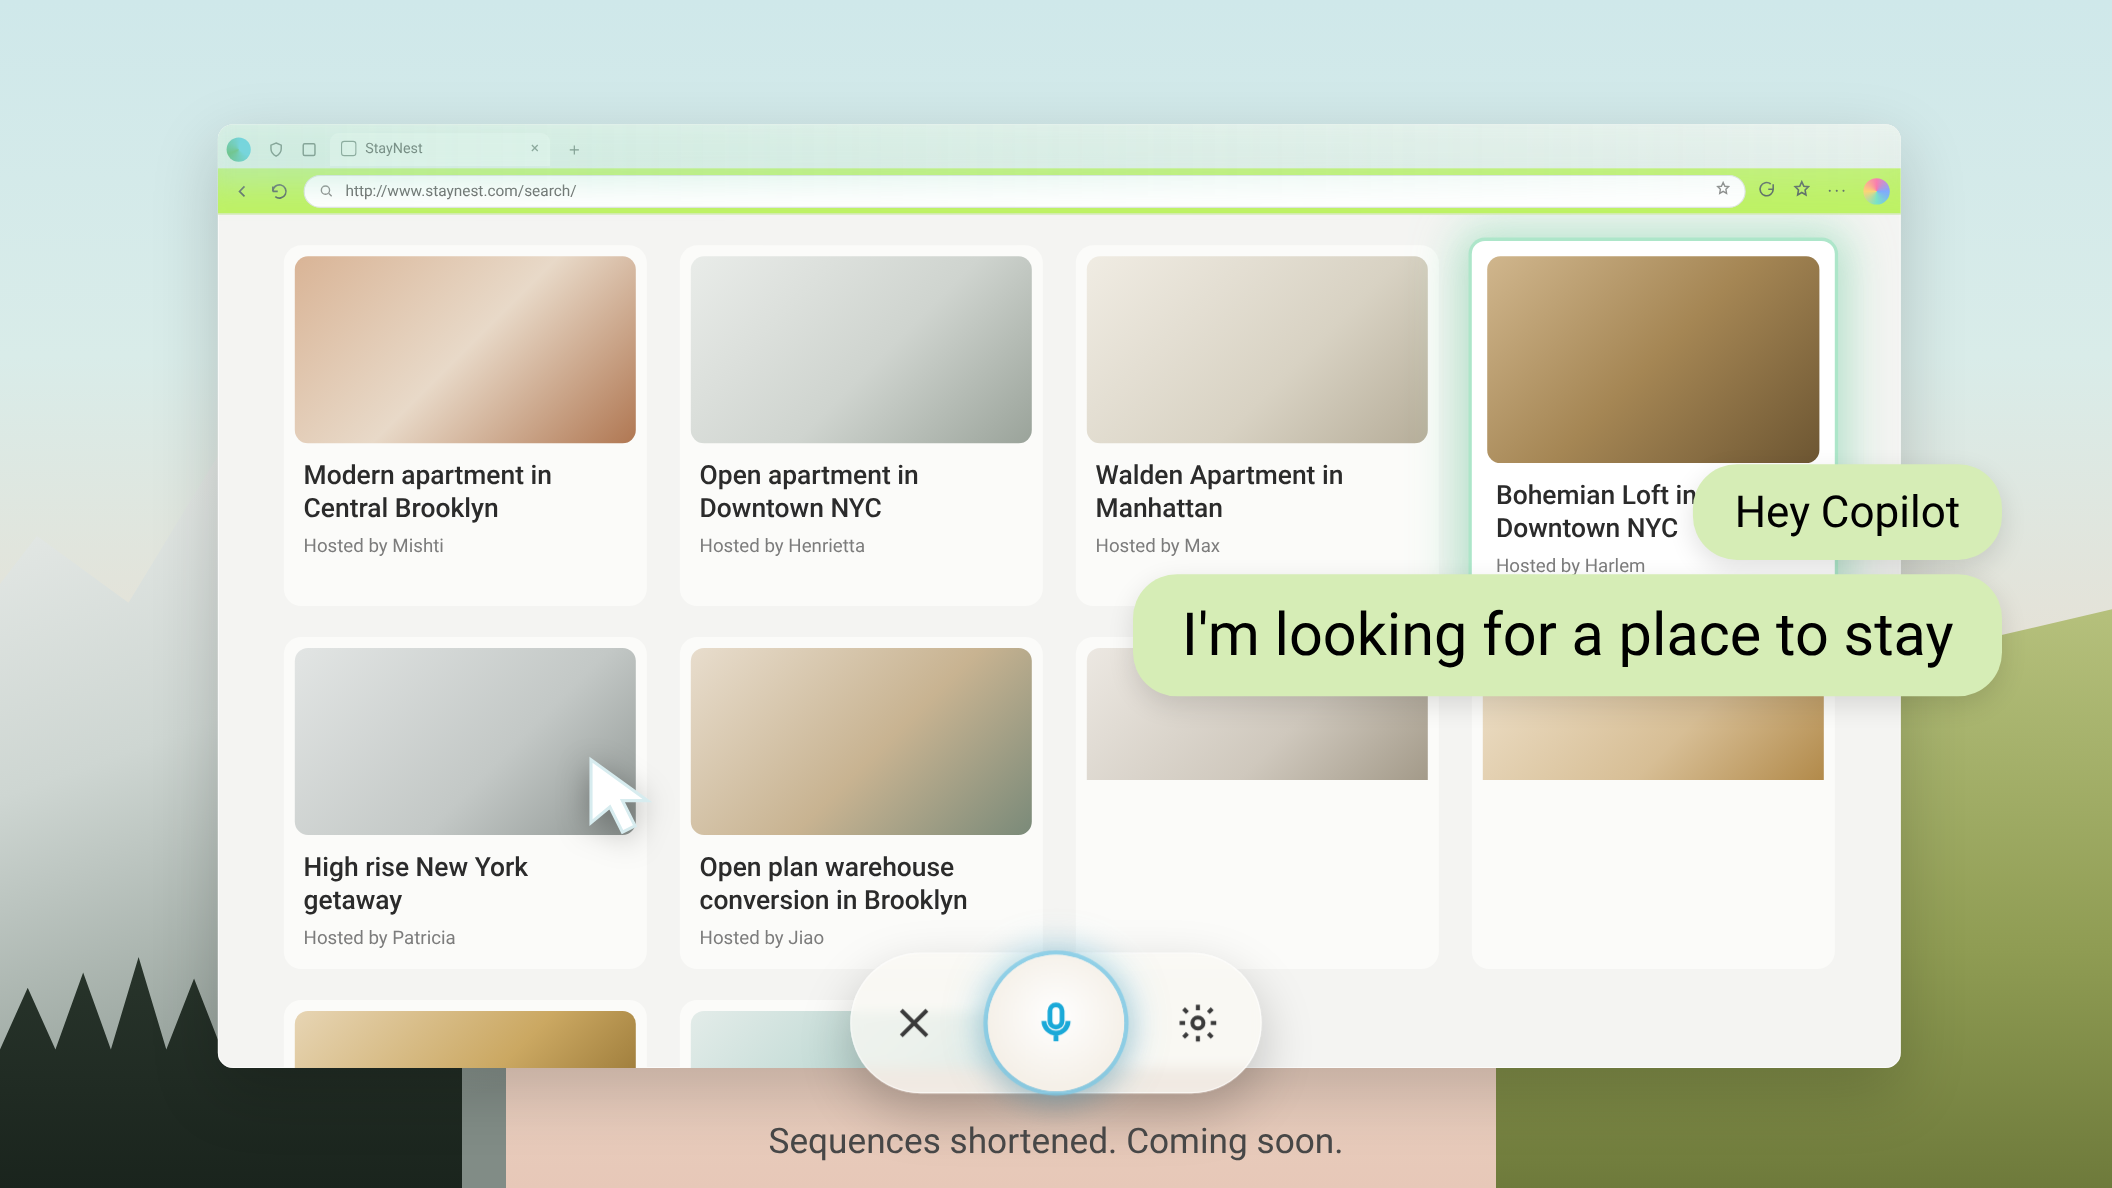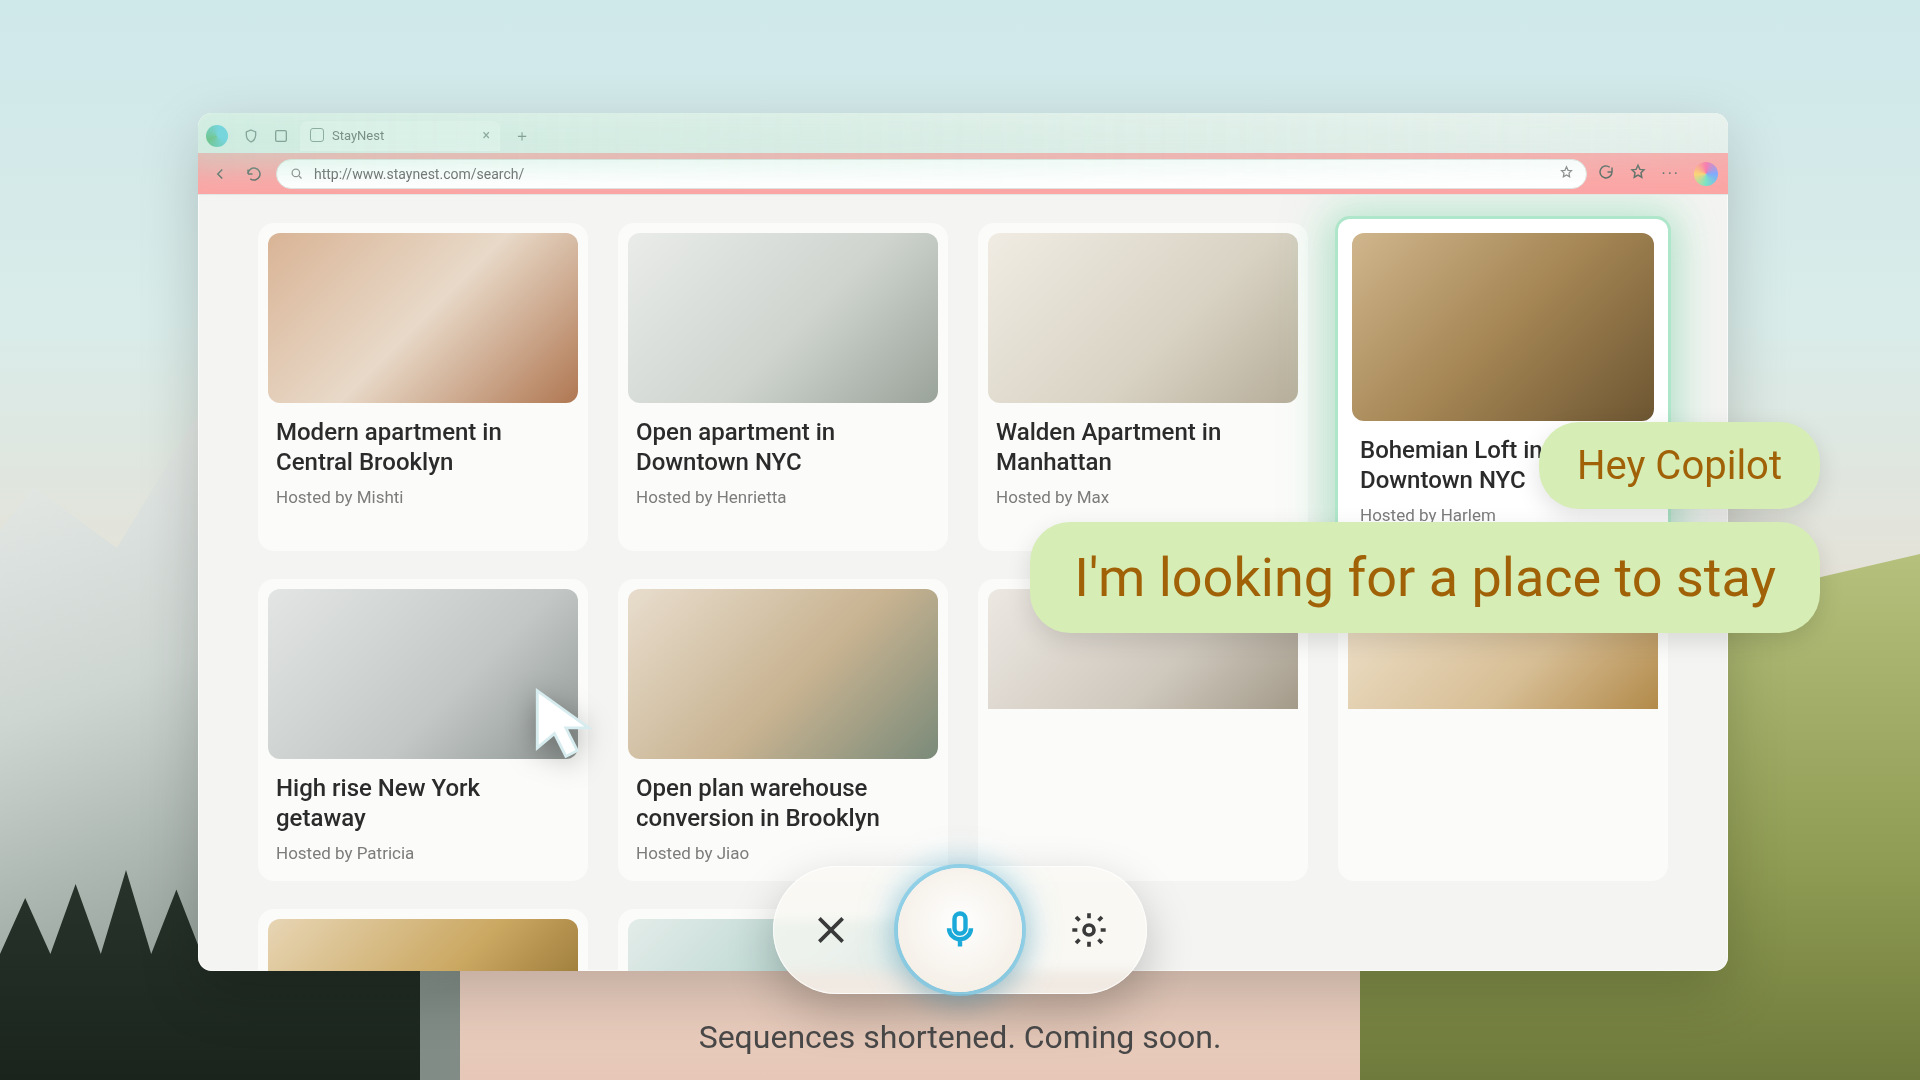--- a/index.html
+++ b/index.html
@@ -69,21 +69,21 @@
     font-size: 13px; color:#444;
     border-bottom: 2px solid #f7faf8;
   }
   .tab .favicon { width:14px; height:14px; border:1.5px solid #6a7a72; border-radius:3px; }
   .tab .close { margin-left:auto; color:#6a7a72; font-size:14px; line-height:1; }
   .newtab { color:#5a6a63; font-size:16px; padding:4px 6px; }
 
   .addrbar {
     display:flex; align-items:center; gap:10px;
     height: 42px; padding: 6px 10px;
-    background:#fca5a5; border-bottom:1px solid #e2e6e3;
+    background:#bef264; border-bottom:1px solid #e2e6e3;
   }
   .nav-btn { width:24px; height:24px; display:flex; align-items:center; justify-content:center; color:#5a6a63; }
   .url-box {
     flex:1; display:flex; align-items:center; gap:10px;
     height:30px; padding:0 12px;
     background:#fff; border:1px solid #dfe4e1; border-radius:16px;
     font-size: 14px; color:#666;
   }
   .addr-right { display:flex; align-items:center; gap:14px; color:#5a6a63; }
   .copilot-dot {
@@ -141,21 +141,21 @@
   .th-h{background:linear-gradient(135deg,#e8ddcd 0%,#c8b391 55%,#7a8a79 100%);} 
   .th-i{background:linear-gradient(135deg,#ece8e2 0%,#cfc8bd 60%,#a39a89 100%);} 
   .th-j{background:linear-gradient(135deg,#efe2cc 0%,#d7be95 60%,#b28a4a 100%);} 
   .th-k{background:linear-gradient(135deg,#e7d5b4 0%,#cba862 55%,#8b6a2a 100%);} 
   .th-l{background:linear-gradient(135deg,#e3ece9 0%,#b9d6d0 55%,#5fa7b0 100%);} 
 
   
   .bubble {
     position:absolute; right:48px;
     background:#d6edb6;
-    color:#a16207;
+    color:#000000;
     border-radius: 40px;
     padding: 20px 38px;
     font-size: 40px;
     box-shadow: 0 8px 24px rgba(0,0,0,.12);
   }
   .bubble.b1 { top: 422px; right: 100px; font-size: 40px; }
   .bubble.b2 { top: 522px; right: 100px; font-size: 54px; padding: 24px 44px; }
 
   
   .voicebar {

